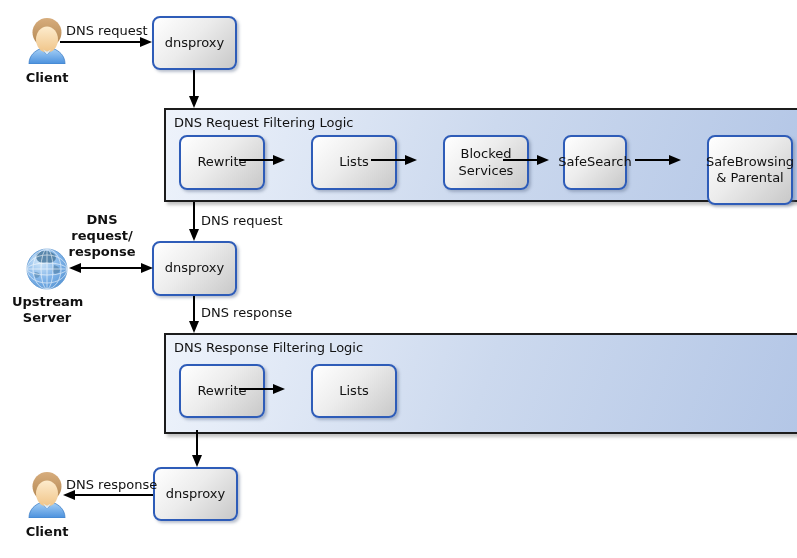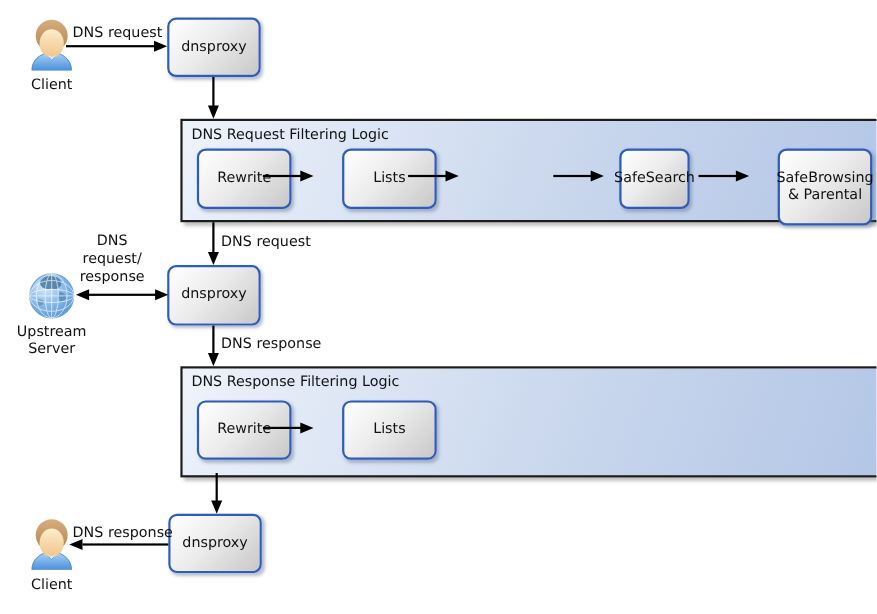--- a/index.html
+++ b/index.html
@@ -18,21 +18,21 @@
   }
   .cont{
     position:absolute; border:2px solid #1c1c1c;
     background:linear-gradient(110deg,#eef3fb 0%,#ccd9ee 50%,#b3c6e6 100%);
     box-shadow:3px 3px 3px rgba(120,120,120,.45);
     margin-left:24px;
   }
   .cont-title{ position:absolute; left:8px; top:5px; white-space:nowrap; }
   .lbl{ position:absolute; white-space:nowrap; }
   .lbl span{ display:block; }
-  .tc{ text-align:center; }
+  .tc{ text-align:center;font-weight:bold; }
   .hl{ position:absolute; height:2px; background:#000; }
   .vl{ position:absolute; width:2px; background:#000; }
   .ah{ position:absolute; width:0; height:0; }
   .ah-r{ border-top:5px solid transparent; border-bottom:5px solid transparent; border-left:12px solid #000; }
   .ah-l{ border-top:5px solid transparent; border-bottom:5px solid transparent; border-right:12px solid #000; }
   .ah-d{ border-left:5px solid transparent; border-right:5px solid transparent; border-top:12px solid #000; }
   .icon{ position:absolute; }
 </style>
 </head>
 <body>
@@ -98,20 +98,24 @@
   <div class="ah ah-d" style="left:189px;top:96px"></div>
 
   <div class="cont" style="left:140px;top:108px;width:641px;height:94px">
     <div class="cont-title">DNS Request Filtering Logic</div>
     <div class="node" style="left:13px;top:25px;width:86px;height:55px">
       <span>Rewrite</span>
     </div>
     <div class="node" style="left:145px;top:25px;width:86px;height:55px">
       <span>Lists</span>
     </div>
+    <div class="node" style="left:277px;top:25px;width:86px;height:55px">
+      <span>Blocked</span>
+      <span>Services</span>
+    </div>
     <div class="node" style="left:397px;top:25px;width:64px;height:55px">
       <span>SafeSearch</span>
     </div>
     <div class="node" style="left:541px;top:25px;width:86px;height:70px">
       <span>SafeBrowsing</span>
       <span>&amp; Parental</span>
     </div>
   </div>
 
   <div class="hl" style="left:239px;top:159px;width:35px"></div>

